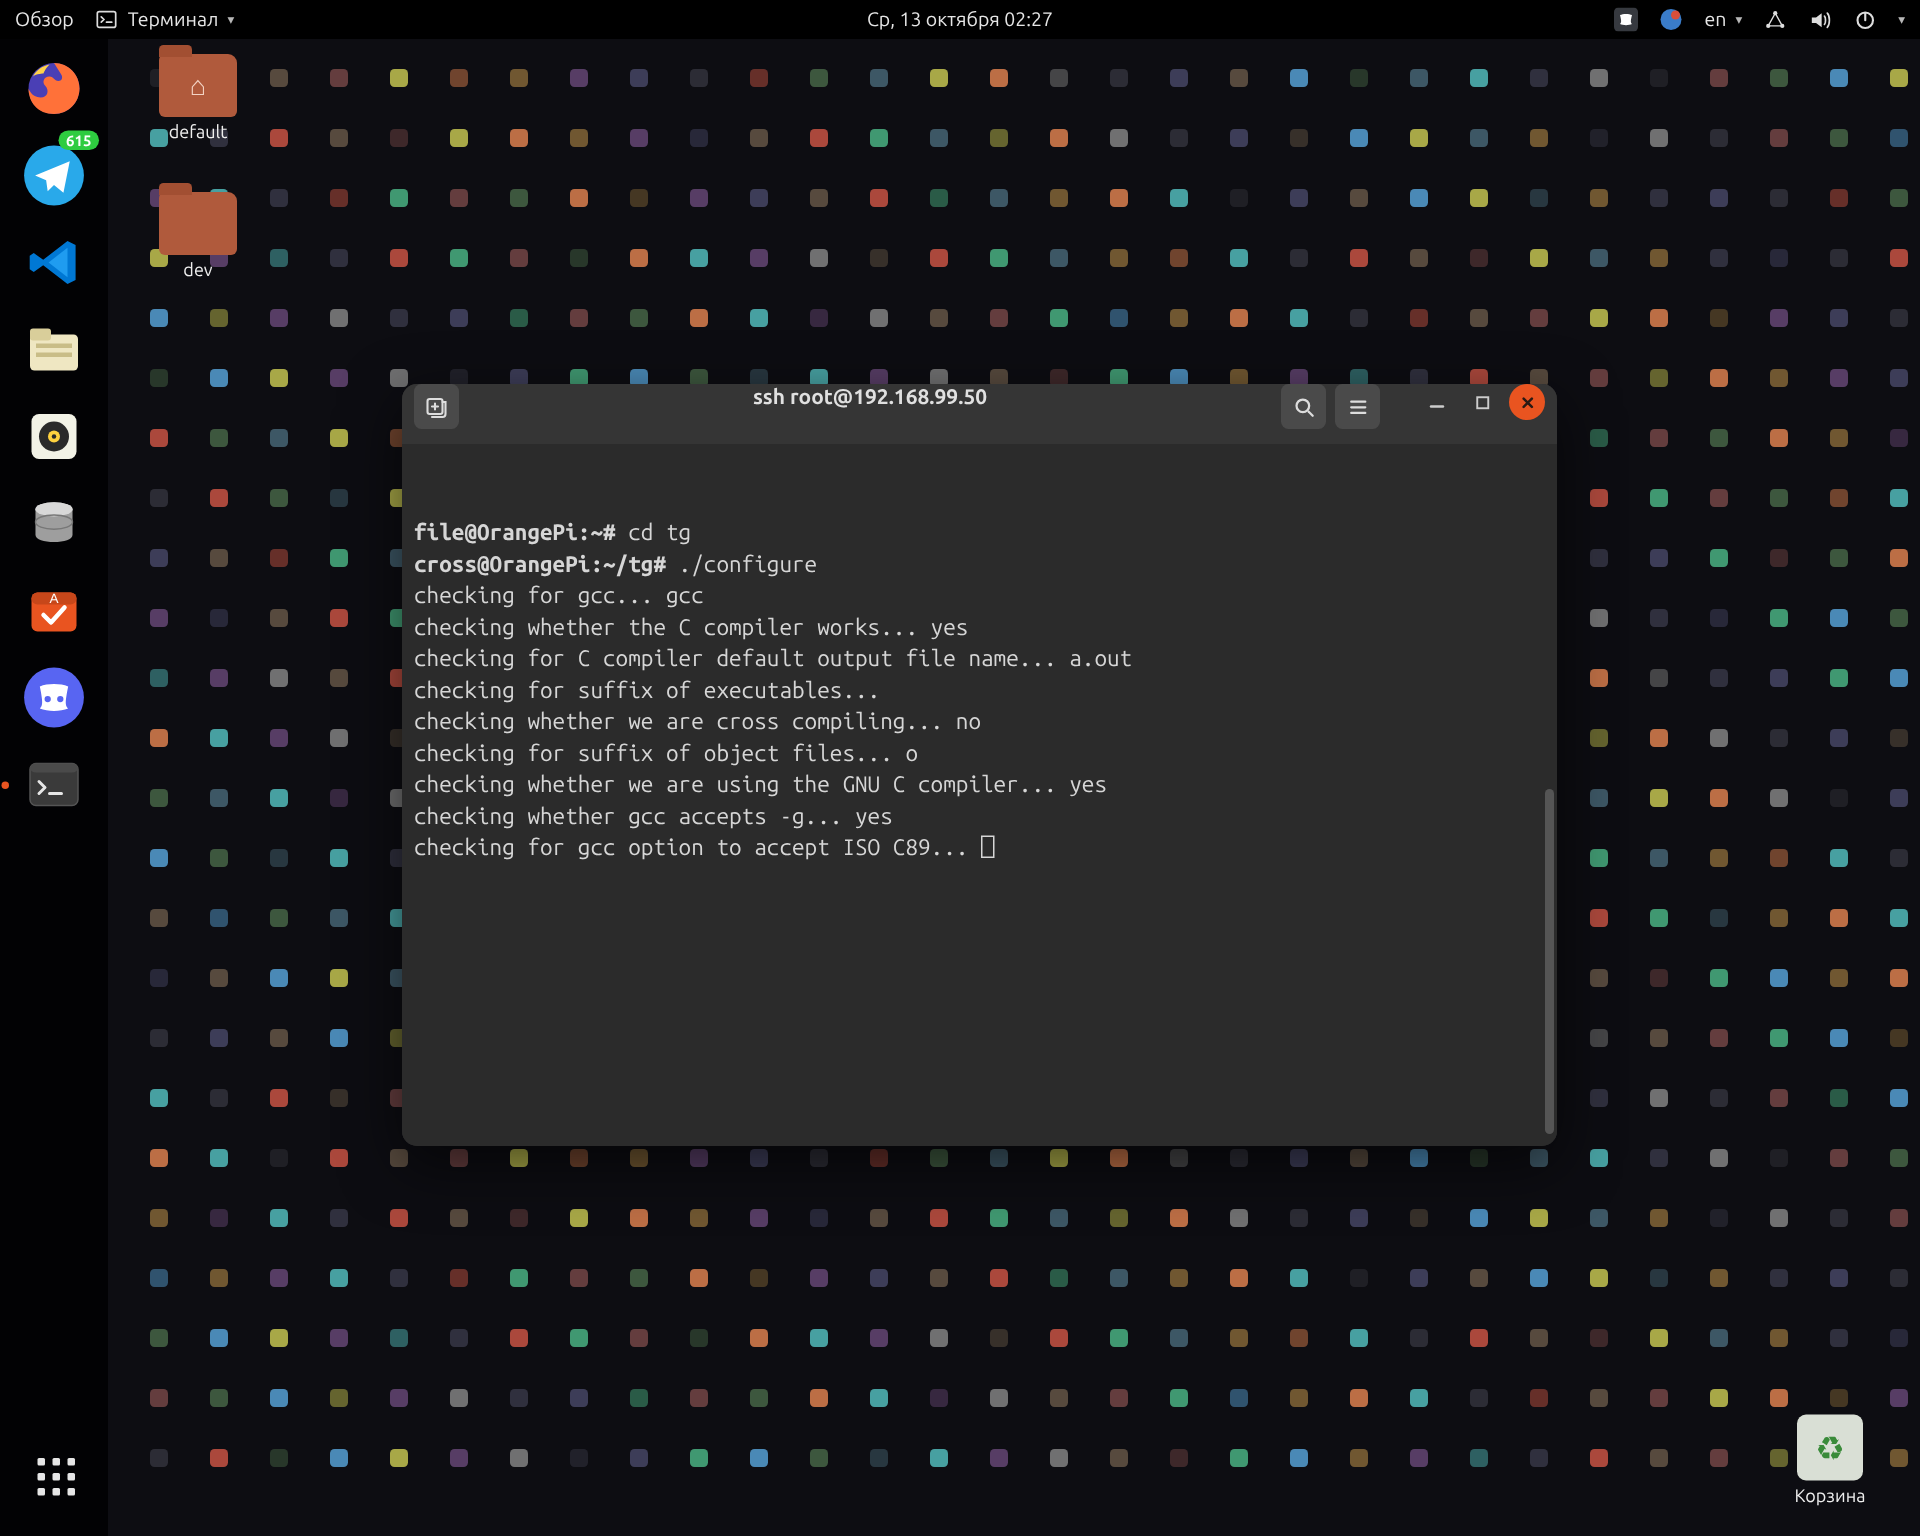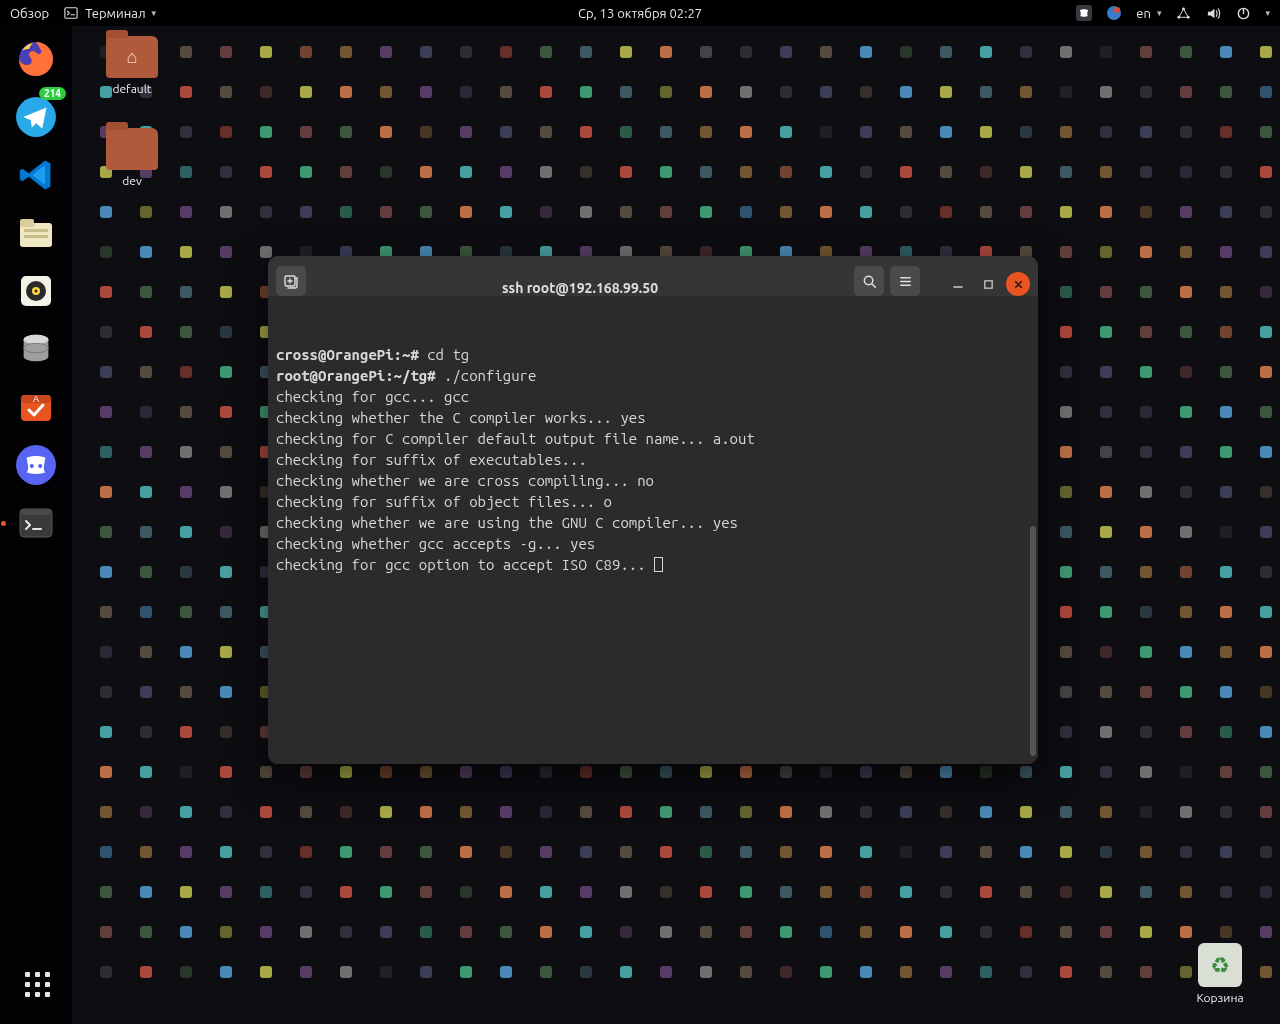--- a/index.html
+++ b/index.html
@@ -31,21 +31,21 @@
 .desktop-icon .folder { width: 52px; height: 42px; margin: 0 auto 4px; background: #b05a3c; border-radius: 4px 6px 4px 4px; position: relative; }
 .desktop-icon .folder::before { content:""; position:absolute; top:-6px; left:0; width:22px; height:8px; background:#a24f32; border-radius:3px 3px 0 0; }
 .desktop-icon .folder .glyph { position:absolute; inset:0; display:flex; align-items:center; justify-content:center; color:#f4d4c5; font-size:18px; }
 
 
 .trash-icon { position:absolute; right:20px; bottom:20px; width:80px; text-align:center; color:#eee; font-size:12px; z-index:10;}
 .trash-icon .bin { width:44px;height:44px;margin:0 auto 4px;background:#d9dfd5;border-radius:6px;display:flex;align-items:center;justify-content:center;color:#3a8b3a;font-size:22px;}
 
 
 .term-window { position: absolute; left: 268px; top: 256px; width: 770px; height: 508px; background: #2b2b2b; border-radius: 10px; box-shadow: 0 12px 40px rgba(0,0,0,.6); overflow: hidden; z-index: 60; }
-.term-titlebar { height: 40px; background: #353535; display: flex; align-items: flex-end; padding: 0 8px; gap: 6px; }
+.term-titlebar { height: 40px; background: #353535; display: flex; align-items: flex-start; padding: 0 8px; gap: 6px; }
 .tb-btn { width: 30px; height: 30px; border-radius: 5px; background: #4a4a4a; display: flex; align-items: center; justify-content: center; color: #ddd; }
 .tb-btn.round { border-radius: 50%; width: 24px; height: 24px; }
 .tb-btn.close { background: #e95420; color: #2b1a14; }
 .term-title { flex: 1; text-align: center; color: #e0e0e0; font-weight: 600; font-size: 14px; }
 .term-body { font-family: "Ubuntu Mono","DejaVu Sans Mono",monospace; font-size: 15px; line-height: 21px; color: #d6d6d6; padding: 6px 8px; background: #2b2b2b; height: calc(100% - 40px); white-space: pre; position: relative; }
 .term-body .prompt { color: #d6d6d6; font-weight: bold; }
 .term-body .cursor { display:inline-block; width:9px; height:15px; border:1px solid #d6d6d6; vertical-align:-2px; }
 .term-scroll { position:absolute; right:2px; top:230px; bottom:8px; width:6px; background:#555; border-radius:3px; }
 
 
@@ -889,21 +889,21 @@
         <circle cx="20" cy="20" r="17" fill="#4a3fb5"></circle>
         <path d="M20 3c10 0 17 8 17 17 0 9-7 17-17 17C9 37 3 29 3 20c0 0 2 6 8 6 5 0 6-5 3-8-2-2-1-6 3-6 3 0 3 3 6 3 2 0 3-2 2-4-3-5-5-8-5-8z" fill="#ff7139"></path>
         <path d="M6 12c2-4 6-7 11-8-3 3-4 6-4 6s-5 0-7 2z" fill="#ffd24a"></path>
       </svg>
     </div>
     <div class="dock-item">
       <svg width="42" height="42" viewBox="0 0 40 40">
         <circle cx="20" cy="20" r="19" fill="#29a9ea"></circle>
         <path d="M8 20l22-9-4 20-6-5-4 4-1-7z" fill="#fff"></path>
       </svg>
-      <span class="dock-badge">214</span>
+      <span class="dock-badge">615</span>
     </div>
     <div class="dock-item">
       <svg width="36" height="36" viewBox="0 0 40 40">
         <path d="M30 4l6 3v26l-6 3-18-14-7 5-3-2V15l3-2 7 5z" fill="#0078d4"></path>
         <path d="M30 9v22L16 20z" fill="#1f9cf0"></path>
       </svg>
     </div>
     <div class="dock-item">
       <svg width="40" height="40" viewBox="0 0 40 40">
         <rect x="4" y="10" width="32" height="24" rx="3" fill="#efe7c2"></rect>
@@ -1018,22 +1018,22 @@
           <rect x="2" y="2" width="8" height="8" fill="none" stroke="#ccc" stroke-width="1.4"></rect>
         </svg>
     </div>
     <div class="tb-btn round close">
       <svg width="11" height="11" viewBox="0 0 12 12">
           <path d="M3 3l6 6M9 3l-6 6" stroke="#2b1a14" stroke-width="1.8" stroke-linecap="round"></path>
         </svg>
     </div>
   </div>
   <div class="term-body" id="term-body">
-    <div style="white-space: pre;"><span class="prompt">cross@OrangePi:~#</span> cd tg
-<span class="prompt">root@OrangePi:~/tg#</span> ./configure
+    <div style="white-space: pre;"><span class="prompt">file@OrangePi:~#</span> cd tg
+<span class="prompt">cross@OrangePi:~/tg#</span> ./configure
 checking for gcc... gcc
 checking whether the C compiler works... yes
 checking for C compiler default output file name... a.out
 checking for suffix of executables...
 checking whether we are cross compiling... no
 checking for suffix of object files... o
 checking whether we are using the GNU C compiler... yes
 checking whether gcc accepts -g... yes
 checking for gcc option to accept ISO C89... <span class="cursor"></span>
 </div><div class="term-scroll"></div>

